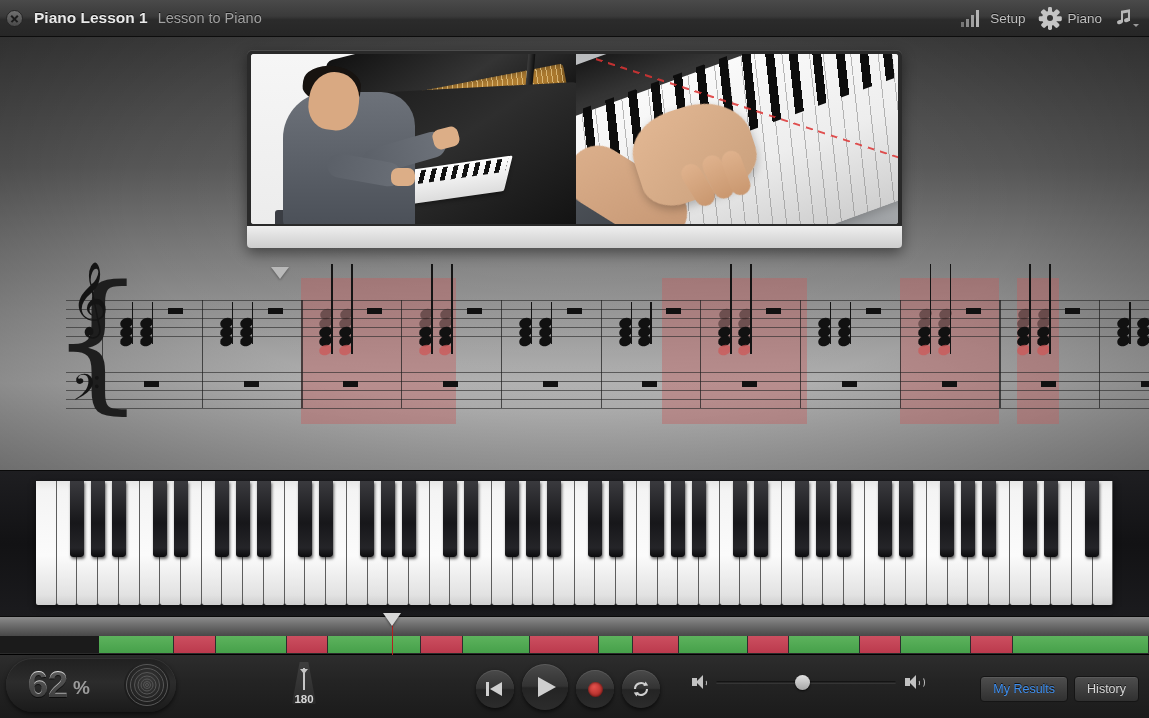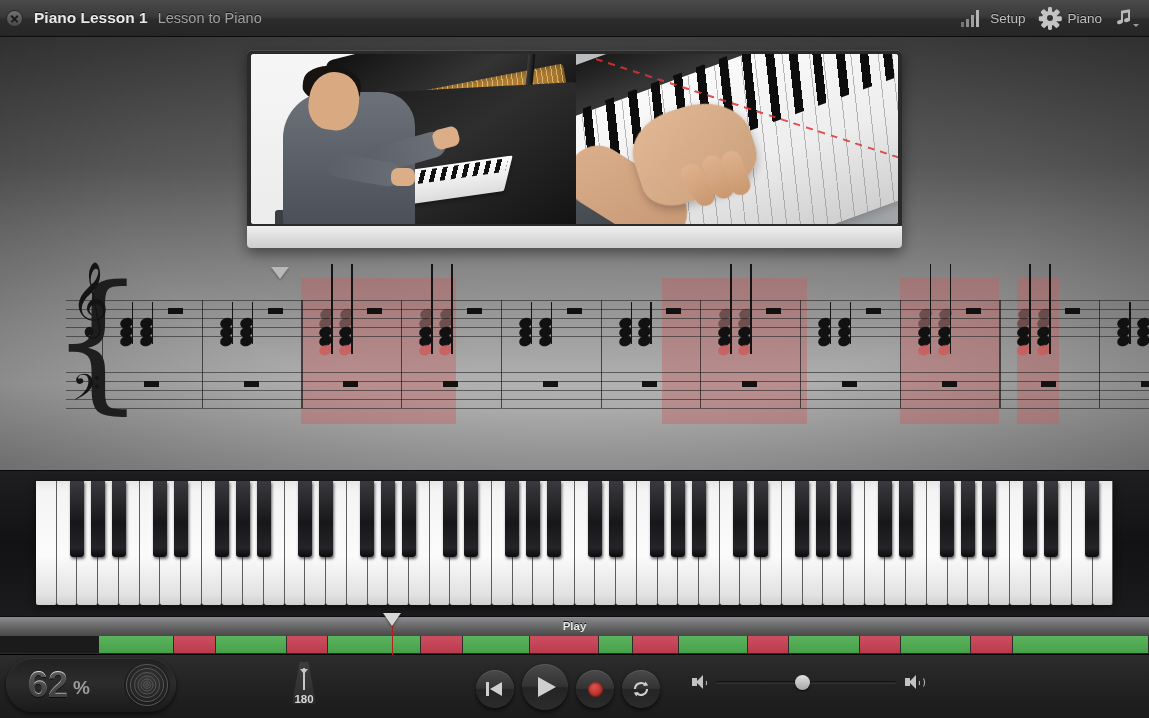--- a/index.html
+++ b/index.html
@@ -870,21 +870,20 @@
         <div class="bkey" style="left: 904.308px;"></div>
         <div class="bkey" style="left: 925.019px;"></div>
         <div class="bkey" style="left: 945.731px;"></div>
         <div class="bkey" style="left: 987.154px;"></div>
         <div class="bkey" style="left: 1007.87px;"></div>
         <div class="bkey" style="left: 1049.29px;"></div>
       </div>
   </div>
 
   <div class="resbar">
-    <div class="res-play">Play</div>
     <div class="res-track" id="res-track">
         <div class="seg empty" style="width: 103px;"></div>
         <div class="seg green" style="width: 77px;"></div>
         <div class="seg red" style="width: 44px;"></div>
         <div class="seg green" style="width: 73px;"></div>
         <div class="seg red" style="width: 42px;"></div>
         <div class="seg green" style="width: 97px;"></div>
         <div class="seg red" style="width: 43px;"></div>
         <div class="seg green" style="width: 70px;"></div>
         <div class="seg red" style="width: 71px;"></div>
@@ -957,14 +956,18 @@
       <span class="vol-track">
         <span class="vol-knob" id="vol-knob" style="left: 79.4px;"></span>
       </span>
       <span class="spk" style="width:20px">
         <span class="cone"></span>
         <span class="w" style="left:11px; top:4.5px; width:4px; height:6px;"></span>
         <span class="w" style="left:13px; top:2px; width:7px; height:11px;"></span>
       </span>
     </div>
 
+    <div class="rbtns">
+      <div class="rbtn active">My Results</div>
+      <div class="rbtn">History</div>
+    </div>
   </div>
 </div>
 
 </body></html>

